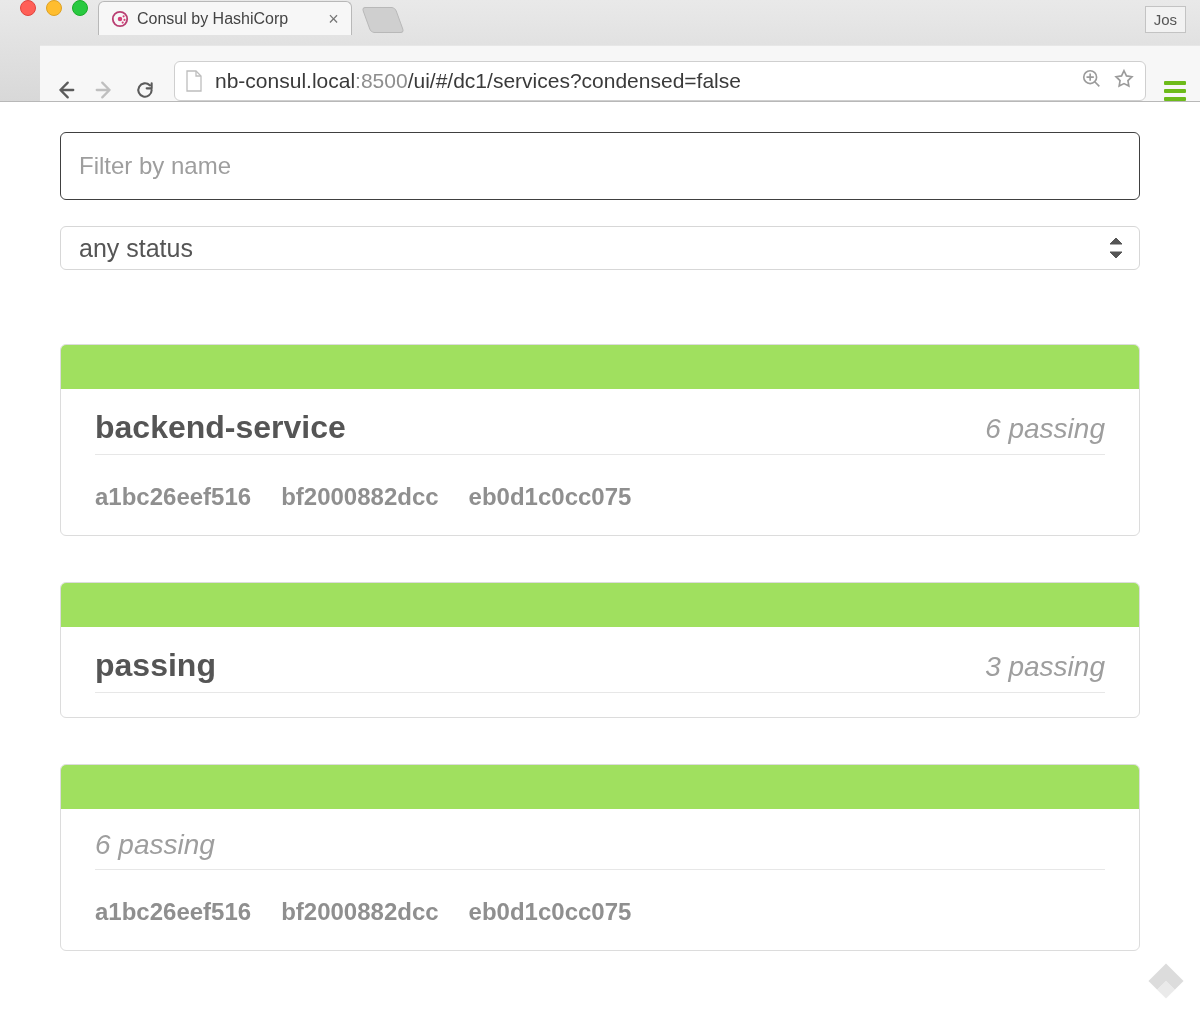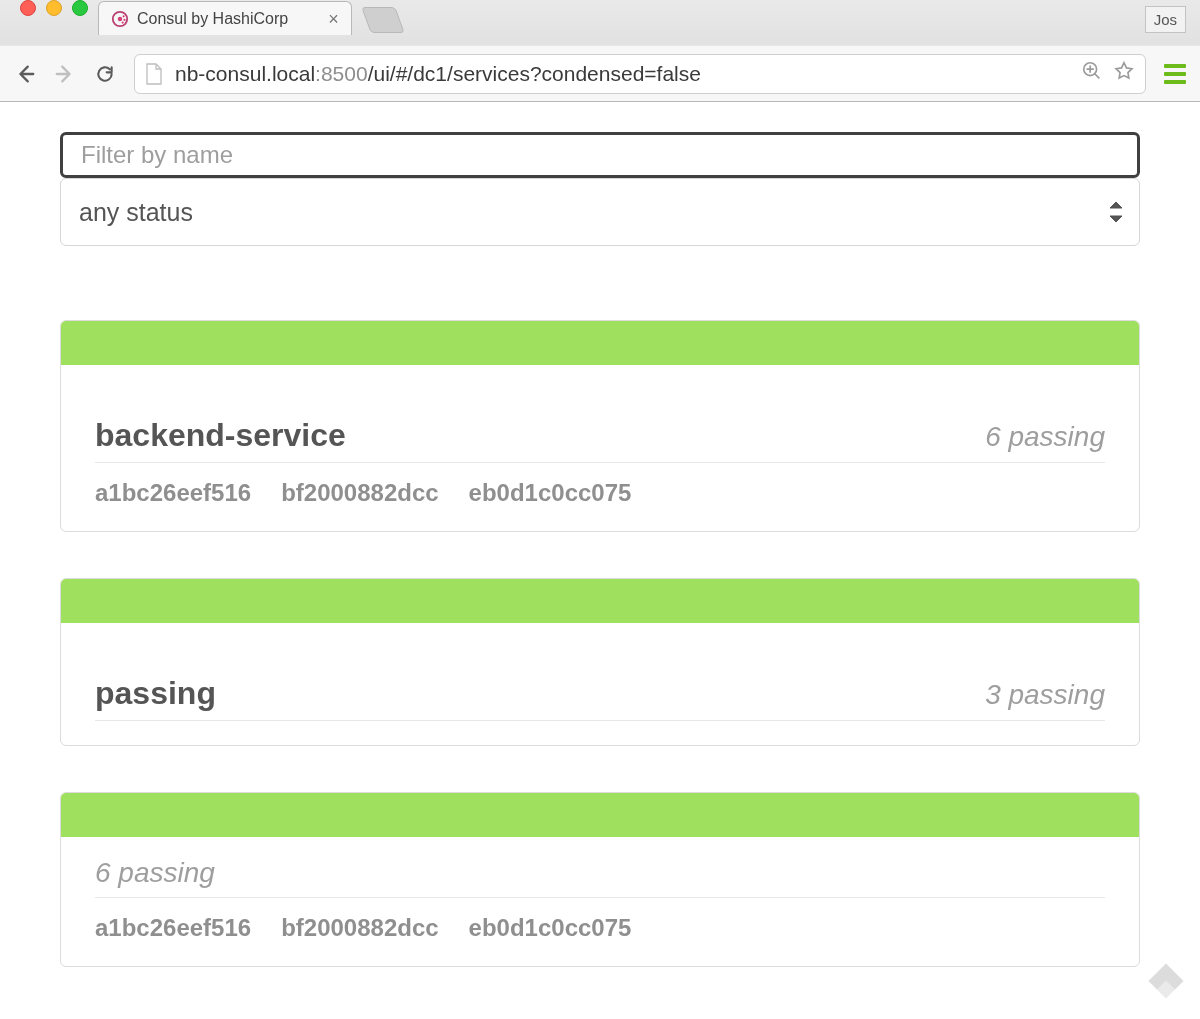--- a/index.html
+++ b/index.html
@@ -52,25 +52,26 @@
       position:relative; top:-3px;
       transform:skewX(20deg);
     }
     .profile-chip {
       position:absolute; right:14px; top:6px;
       background:#f2f2f2; border:1px solid #c3c3c3;
       border-radius:0; padding:4px 8px;
       font-size:15px; color:#555;
     }
     .toolbar {
-      display:flex; align-items:center;
+      display:flex; align-items:flex-end;
       height:56px; padding:0 14px;
       background:#f7f7f7;
       border-top:1px solid #e7e7e7;
       gap:18px;
+      margin-left:40px;
     }
     .nav-btn { width:22px;height:22px;display:flex;align-items:center;justify-content:center; }
     .nav-btn svg { stroke:#5b5b5b; fill:none; stroke-width:2.5; stroke-linecap:round; stroke-linejoin:round; }
     .nav-btn.disabled svg { stroke:#bfbfbf; }
     .omnibox {
       flex:1;
       display:flex; align-items:center;
       background:#fff; border:1px solid #cfcfcf; border-radius:6px;
       height:40px; padding:0 10px;
       font-size:21px;
@@ -79,29 +80,30 @@
     .omnibox .url .host{ color:#3a3a3a; }
     .omnibox .url .port{ color:#8e8e8e; }
     .omnibox .url .path{ color:#3a3a3a; }
     .omni-right { margin-left:auto; display:flex; gap:10px; }
     .omni-right svg { stroke:#9b9b9b; fill:none; stroke-width:1.8; }
     .hamburger { display:flex;flex-direction:column;gap:4px; }
     .hamburger span{ width:22px;height:4px;background:#6dbb1a;border-radius:1px; }
     
     .page { padding:30px 60px 0 60px; }
     .filter-input {
-      width:100%; height:46px;
-      border:3px solid #404040; border-radius:6px;
+      width:100%; height:68px;
+      border:1px solid #404040; border-radius:6px;
       background:#fff; padding:0 18px;
       font-size:24px; color:#444;
     }
     .filter-input::placeholder{ color:#9e9e9e; }
     .status-select {
       position:relative;
-      width:100%; height:68px;
+      width:100%; height:44px;
+      margin-top:26px;
       border:1px solid #d7d7d7; border-radius:6px;
       background:#fff;
       display:flex; align-items:center;
       padding:0 18px;
       font-size:25px; color:#555;
     }
     .select-chevrons {
       position:absolute; right:16px; top:50%; transform:translateY(-50%);
       display:flex; flex-direction:column; gap:4px;
     }
@@ -112,23 +114,23 @@
       overflow:hidden;
       background:#fff;
     }
     .card-status-bar { height:44px; background:#a0e05f; }
     .card-body { padding:20px 34px 24px 34px; }
     .card-head {
       display:flex; align-items:baseline; justify-content:space-between;
       border-bottom:1px solid #e7e7e7;
       padding-bottom:8px;
     }
-    .svc-name { font-size:32px; font-weight:700; color:#555;margin-top:32px; }
+    .svc-name { font-size:32px; font-weight:700; color:#555; }
     .svc-status { font-size:28px; color:#9e9e9e;font-style:italic; }
-    .nodes { margin-top:16px; display:flex; flex-wrap:wrap; gap:30px; }
+    .nodes { margin-top:28px; display:flex; flex-wrap:wrap; gap:30px; }
     .node-link { font-size:24px; font-weight:600; color:#8f8f8f; }
     
     .corner-glyph { position:absolute; right:12px; bottom:12px; opacity:.35; }
     .corner-glyph svg { fill:#9e9e9e; }
   </style>
 </head>
 <body>
 
 <div class="chrome">
   <div class="tab-strip">

